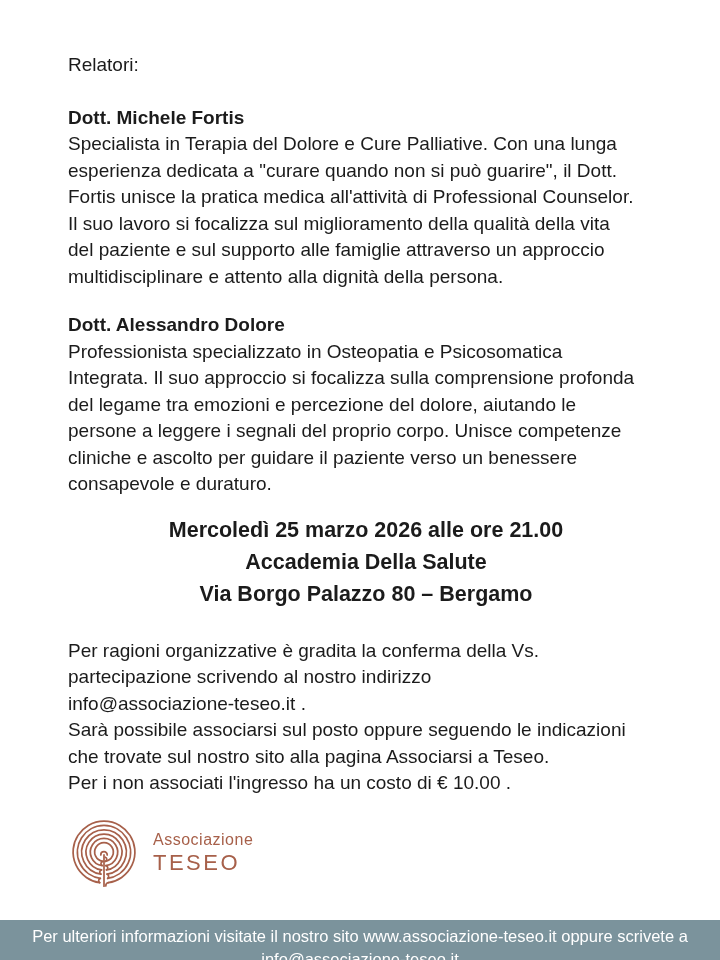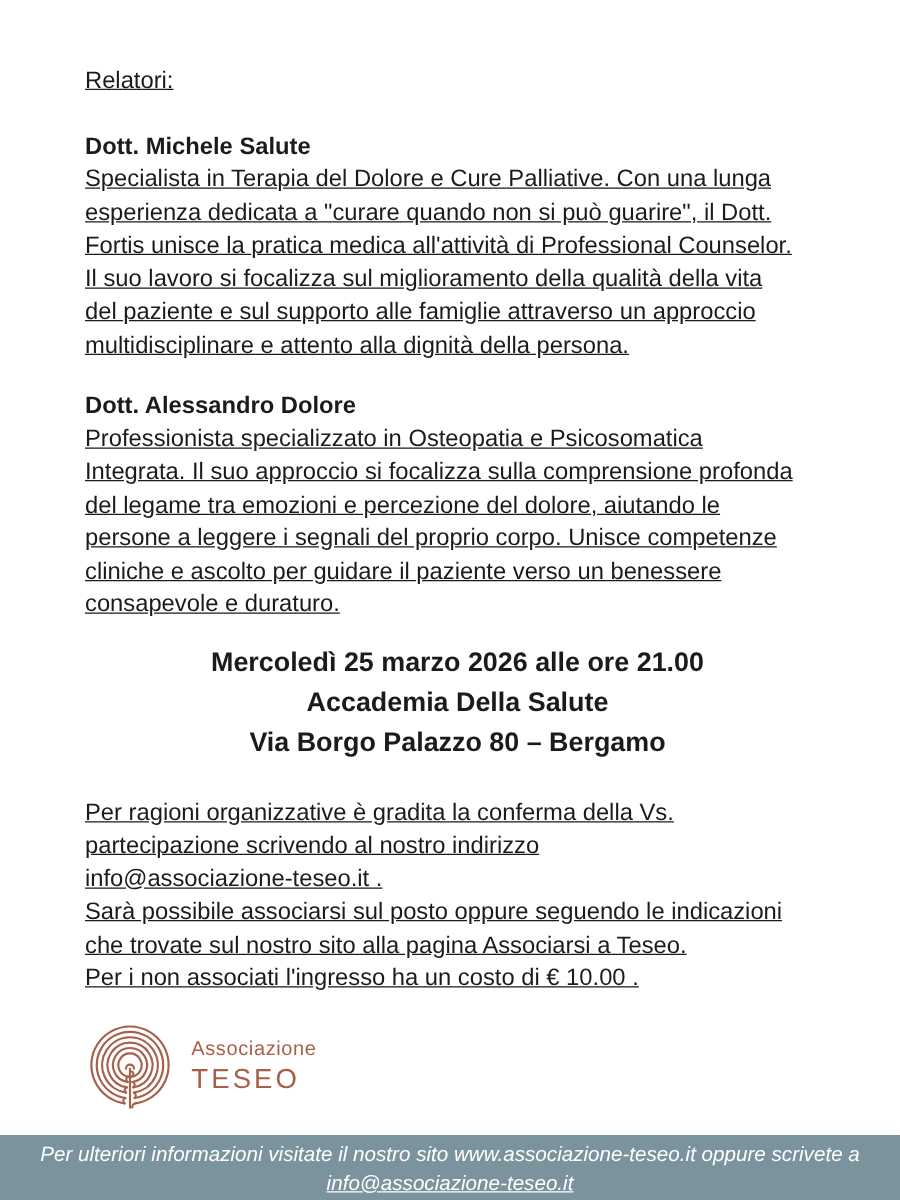--- a/index.html
+++ b/index.html
@@ -12,21 +12,20 @@
     position: relative;
     overflow: hidden;
     font-family: "Liberation Sans", sans-serif;
     color: #1b1b1b;
   }
   .content { padding: 52px 56px 0 68px; }
   .body-text {
     font-size: 19px;
     line-height: 26.5px;
     white-space: pre-line;
-    text-decoration: underline;
   }
   .speaker { margin-top: 26px; }
   .speaker + .speaker { margin-top: 22px; }
   .speaker-name {
     font-weight: bold;
     font-size: 19px;
     line-height: 26.5px;
   }
   .event-block {
     margin-top: 16px;
@@ -50,43 +49,42 @@
     letter-spacing: 0.5px;
   }
   .logo-line2 {
     font-size: 22px;
     letter-spacing: 2.5px;
     margin-top: 0;
   }
   .footer {
     position: absolute;
     left: 0; right: 0; bottom: 0;
-    height: 52px;
+    height: 40px;
     padding-top: 5px;
     text-align: center;
     font-size: 16.5px;
     line-height: 23px;
-    font-style: italic;
   }
   .footer-email {
     text-decoration: underline;
     cursor: pointer;
     margin-top: 47px;
   }
 </style>
 </head>
 <body>
 
 <div class="page">
   <div class="content">
 
     <div class="body-text">Relatori:</div>
 
     <div class="speaker">
-      <div class="speaker-name">Dott. Michele Salute</div>
+      <div class="speaker-name">Dott. Michele Fortis</div>
       <div class="body-text">Specialista in Terapia del Dolore e Cure Palliative. Con una lunga
 esperienza dedicata a "curare quando non si può guarire", il Dott.
 Fortis unisce la pratica medica all'attività di Professional Counselor.
 Il suo lavoro si focalizza sul miglioramento della qualità della vita
 del paziente e sul supporto alle famiglie attraverso un approccio
 multidisciplinare e attento alla dignità della persona.</div>
     </div>
 
     <div class="speaker">
       <div class="speaker-name">Dott. Alessandro Dolore</div>

